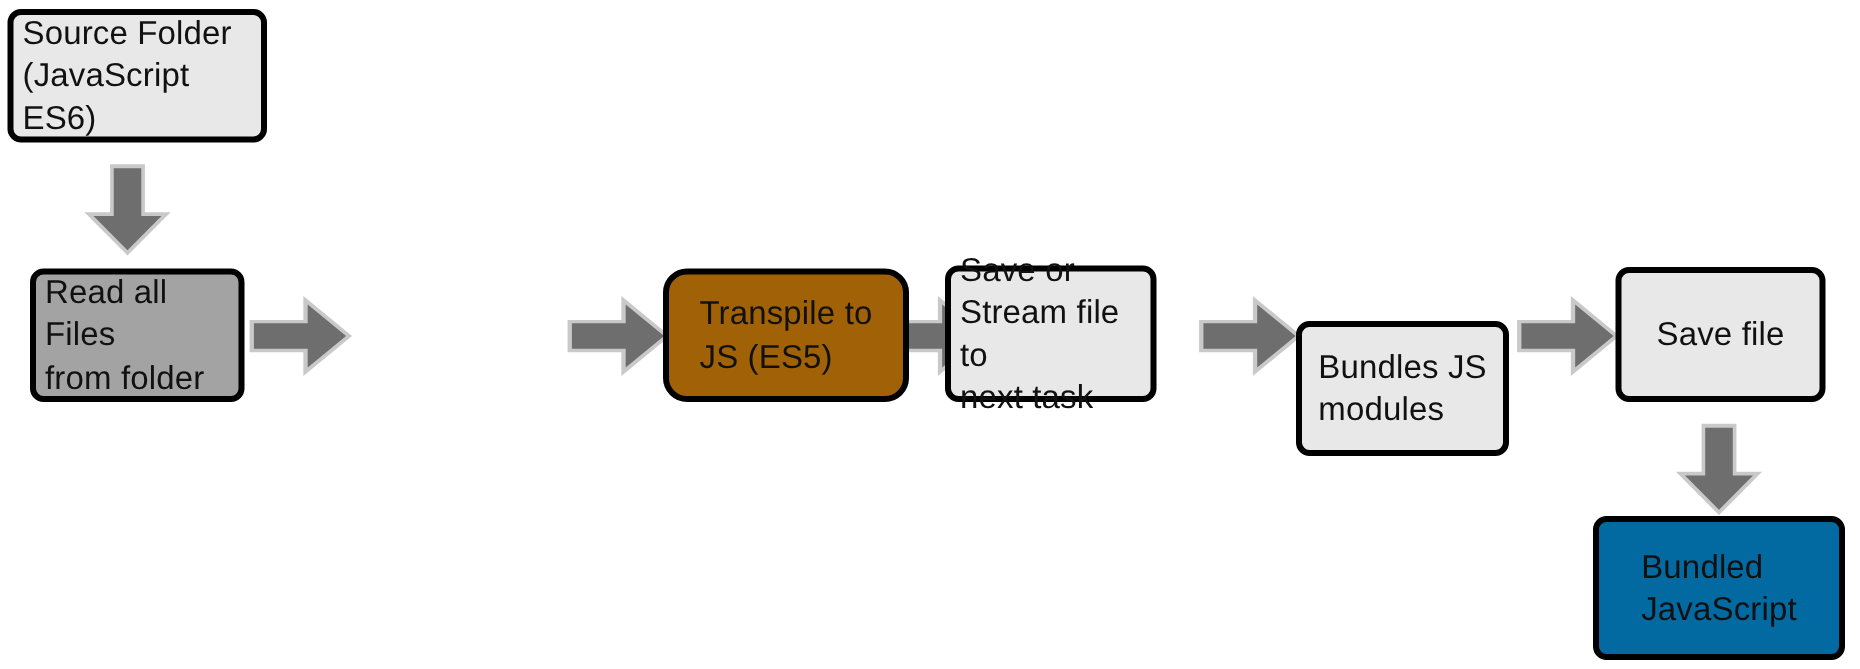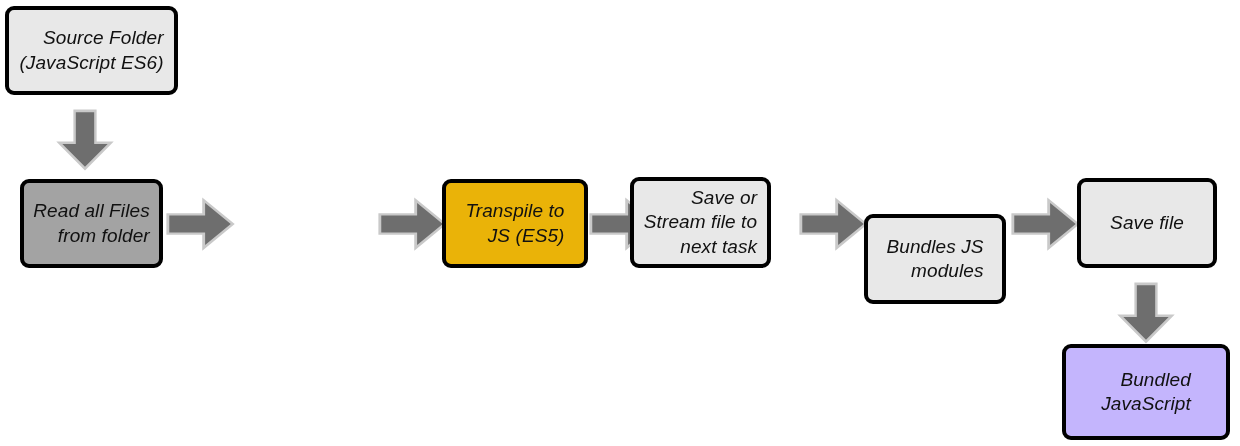--- a/index.html
+++ b/index.html
@@ -19,27 +19,26 @@
   }
   .node {
     position: absolute;
     box-sizing: border-box;
     background: #e8e8e8;
     border: 4px solid #000000;
     border-radius: 9px;
     display: flex;
     align-items: center;
     justify-content: center;
-    text-align: right;
+    text-align: left;
     color: #111111;
-    font-size: 19px;
+    font-size: 22px;
     line-height: 1.28;
     letter-spacing: 0.1px;
     font-family: "Liberation Sans", sans-serif;
-    font-style: italic;
   }
   .node-label {
     display: block;
     padding: 0 6px;
     white-space: pre-line;
   }
   .arrow {
     position: absolute;
   }
   .arrow svg {
@@ -89,33 +88,33 @@
       </svg>
     </div>
     <div class="node" style="left: 5px; top: 6px; width: 173px; height: 89px; background: rgb(232, 232, 232); border-color: rgb(0, 0, 0);">
       <span class="node-label">Source Folder
 (JavaScript ES6)</span>
     </div>
     <div class="node" style="left: 20px; top: 179px; width: 143px; height: 89px; background: #a3a3a3; border-color: rgb(0, 0, 0);">
       <span class="node-label">Read all Files
 from folder</span>
     </div>
-    <div class="node" style="left: 442px; top: 179px; width: 146px; height: 89px; background: #eab308; border-color: rgb(0, 0, 0);">
+    <div class="node" style="left: 442px; top: 179px; width: 164px; height: 89px; background: #a16207; border-color: rgb(0, 0, 0); border-radius: 16px;">
       <span class="node-label">Transpile to
 JS (ES5)</span>
     </div>
     <div class="node" style="left: 630px; top: 177px; width: 141px; height: 91px; background: rgb(232, 232, 232); border-color: rgb(0, 0, 0);">
       <span class="node-label">Save or
 Stream file to
 next task</span>
     </div>
     <div class="node" style="left: 864px; top: 178px; width: 142px; height: 90px; background: rgb(232, 232, 232); border-color: rgb(0, 0, 0); margin-top: 36px;">
       <span class="node-label">Bundles JS
 modules</span>
     </div>
     <div class="node" style="left: 1077px; top: 178px; width: 140px; height: 90px; background: rgb(232, 232, 232); border-color: rgb(0, 0, 0);">
       <span class="node-label">Save file</span>
     </div>
-    <div class="node" style="left: 1062px; top: 344px; width: 168px; height: 96px; background: #c4b5fd; border-color: rgb(0, 0, 0);">
+    <div class="node" style="left: 1062px; top: 344px; width: 168px; height: 96px; background: #0369a1; border-color: rgb(0, 0, 0);">
       <span class="node-label">Bundled
 JavaScript</span>
     </div>
   </div>
 
 </body></html>

